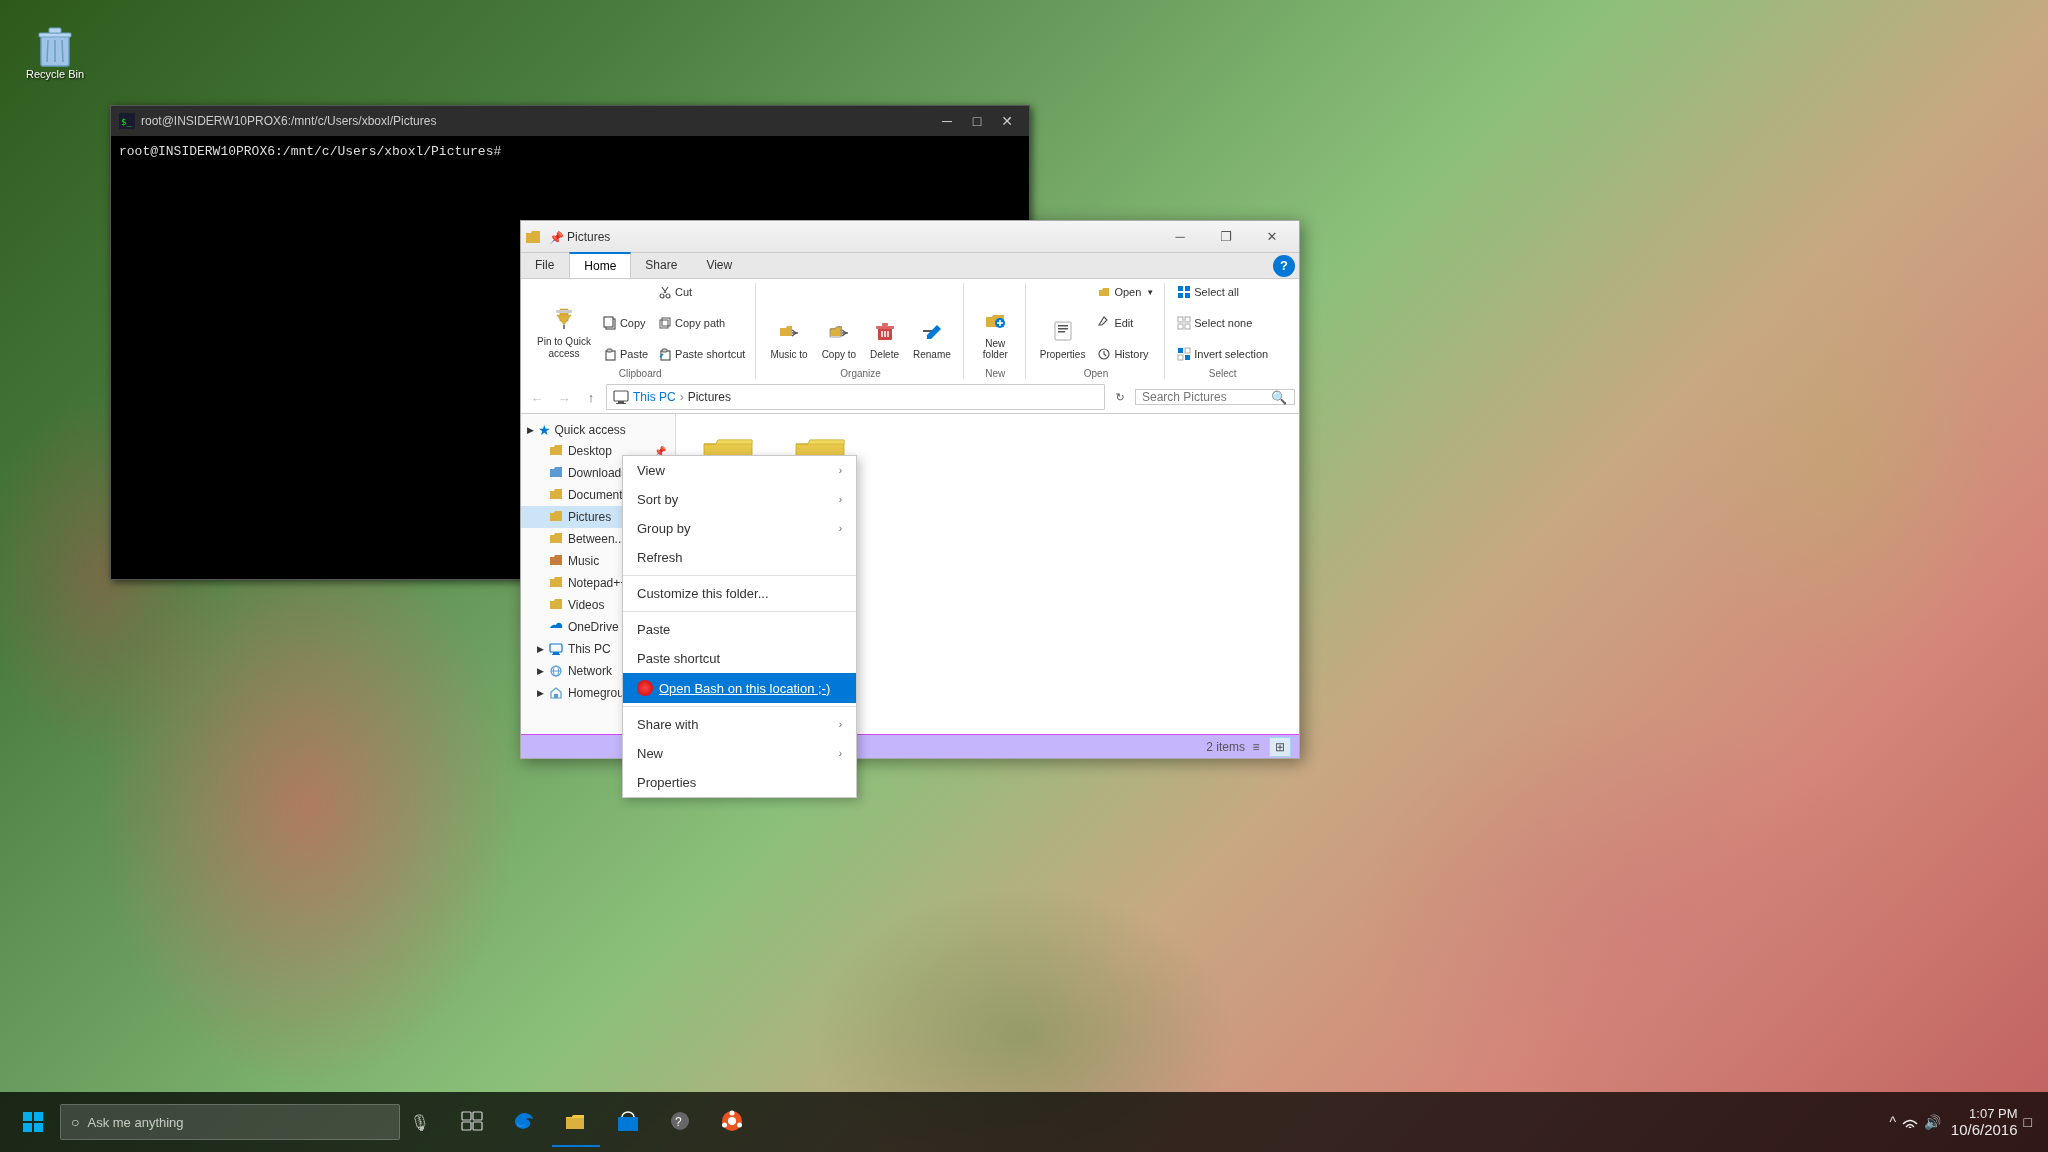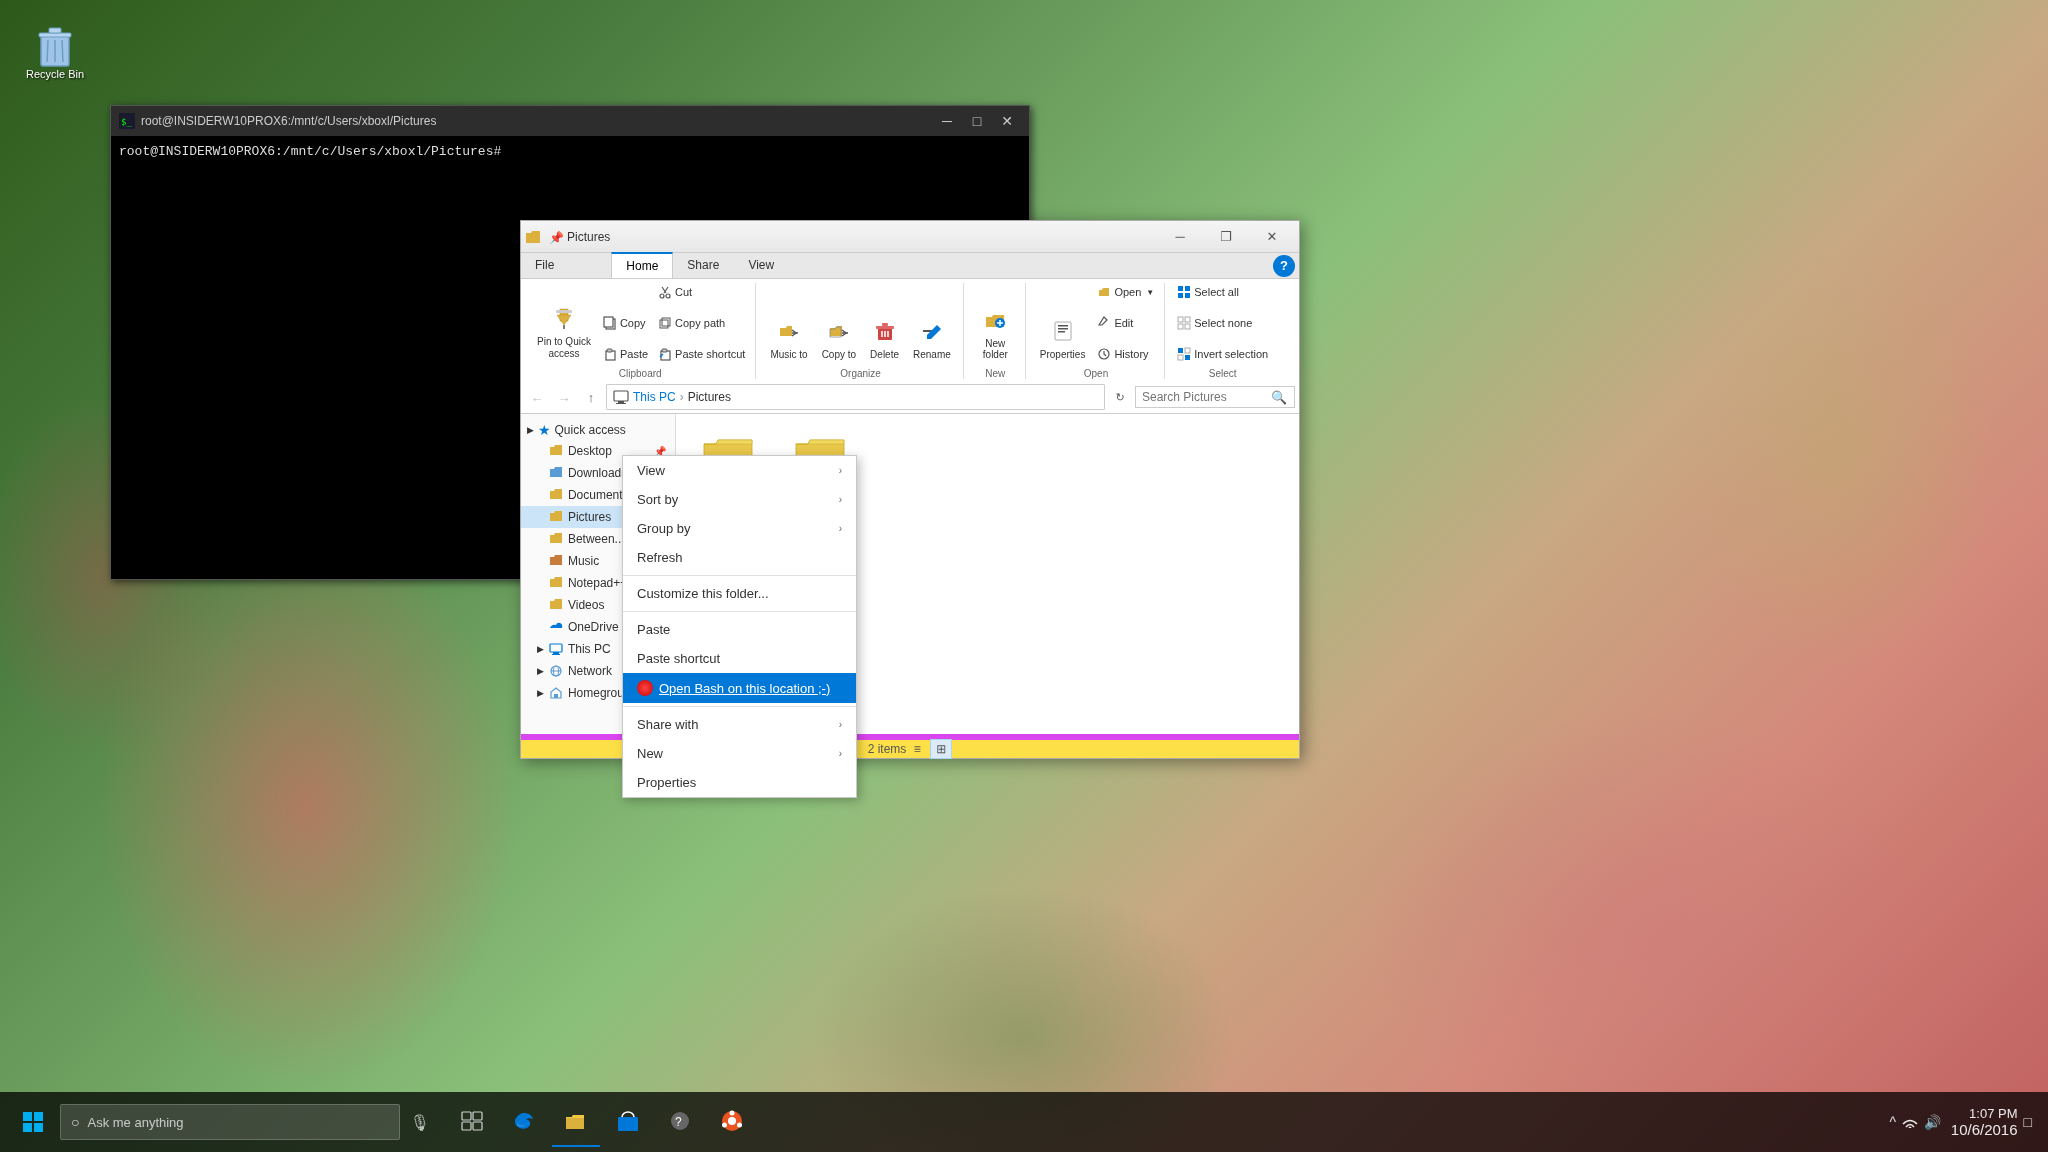--- a/index.html
+++ b/index.html
@@ -155,21 +155,20 @@
       color: #333;
       border-right: 1px solid transparent;
     }
     .ribbon-tab.active {
       background: #fff;
       border-left: 1px solid #ccc;
       border-right: 1px solid #ccc;
       border-top: 2px solid #0078d7;
       margin-top: -1px;
       color: #000;
-      margin-left: 42px;
     }
     .ribbon-content {
       display: flex;
       align-items: stretch;
       padding: 4px 4px 2px;
       gap: 2px;
       min-height: 70px;
     }
     .ribbon-group {
       display: flex;
@@ -256,21 +255,21 @@
       padding: 0 6px;
       font-size: 12px;
       color: #333;
       gap: 4px;
       background: #fff;
       border-radius: 1px;
     }
     .breadcrumb-sep { color: #999; }
     .search-bar {
       width: 160px;
-      height: 22px;
+      height: 16px;
       border: 1px solid #ccc;
       padding: 0 6px;
       font-size: 12px;
       display: flex;
       align-items: center;
       justify-content: space-between;
       background: #fff;
     }
     .search-bar input {
       border: none;
@@ -343,28 +342,28 @@
       font-size: 12px;
       text-align: center;
       margin-top: 4px;
       color: #333;
       word-break: break-word;
     }
 
     
     .status-bar {
       height: 24px;
-      border-top: 6px solid #d946ef;
+      border-top: 1px solid #d946ef;
       display: flex;
       align-items: center;
       padding: 0 8px;
       font-size: 12px;
       color: #555;
-      justify-content: center;
-      background: #fde047;
+      justify-content: flex-end;
+      background: #c4b5fd;
     }
     .view-buttons {
       display: flex;
       gap: 2px;
     }
     .view-btn {
       width: 22px;
       height: 20px;
       border: 1px solid transparent;
       background: transparent;

